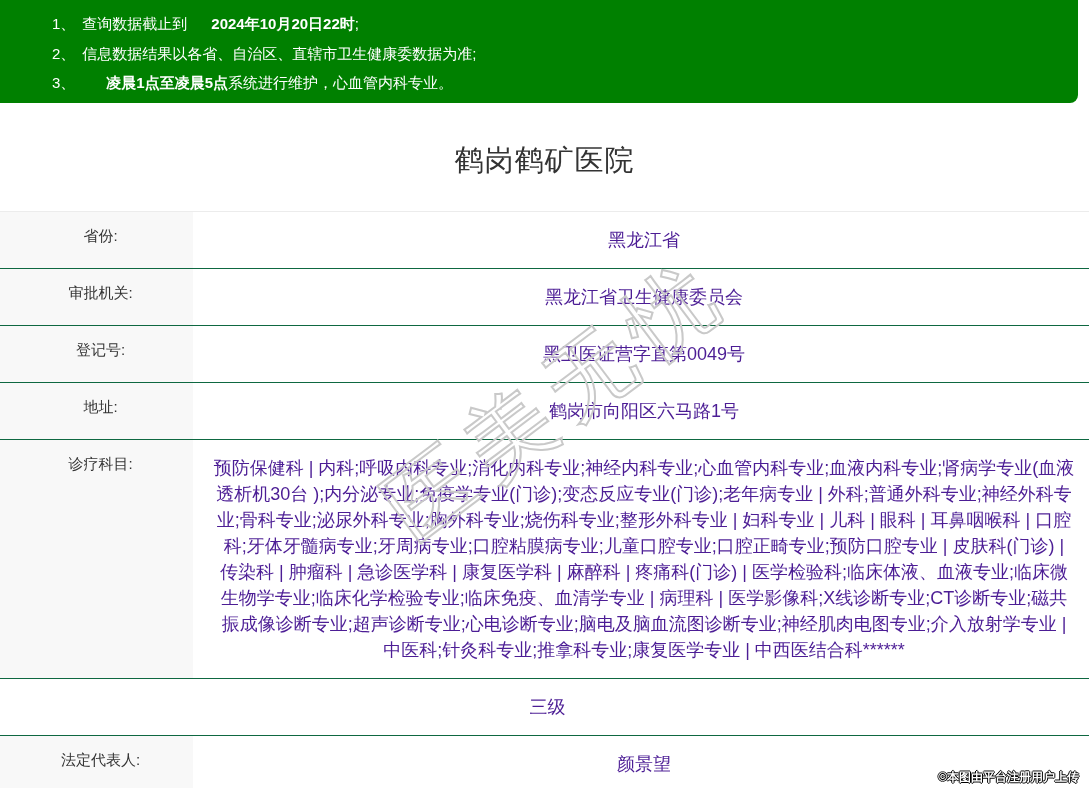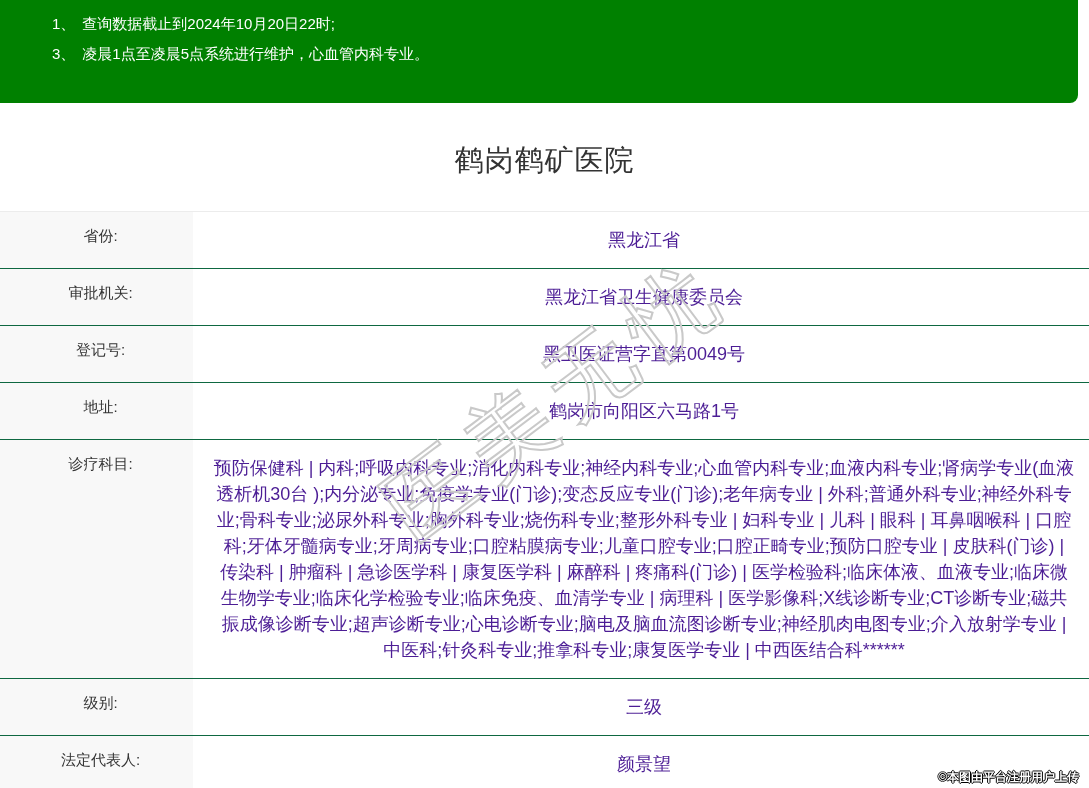--- a/index.html
+++ b/index.html
@@ -4,21 +4,21 @@
 <style>
   html,body{margin:0;padding:0;background:#fff;}
   body{font-family:"Liberation Sans","DejaVu Sans",sans-serif;color:#333;}
   .page{position:relative;width:1089px;height:788px;background:#fff;overflow:hidden;}
 
   
   .notice{position:relative;width:1078px;height:103px;background:#008000;
           border-radius:0 0 8px 0;box-sizing:border-box;padding:9px 20px 0 52px;}
   .notice-item{color:#fff;font-size:15px;line-height:29.5px;white-space:nowrap;}
   .notice-item .num{padding-right:7px;}
-  .notice-item b{font-weight:normal;}
+  .notice-item b{font-weight:bold;margin-left:24px;}
 
   
   .title{width:100%;text-align:center;font-size:29px;font-weight:400;color:#333;
          margin:0;padding:38px 12px 30px 0;letter-spacing:1px;}
 
   
   .info-table{width:1089px;border-top:1px solid #ececec;text-align:center;}
   .info-row{display:flex;border-bottom:1px solid #0e6841;}
   .info-label{width:193px;min-width:193px;box-sizing:border-box;background:#f8f8f8;
               padding:15px 10px 15px 18px;font-size:15px;color:#333;}
@@ -43,20 +43,21 @@
           color:#fff;z-index:6;
           text-shadow:-1px 0 0 #000,1px 0 0 #000,0 -1px 0 #000,0 1px 0 #000;}
 </style>
 </head>
 <body>
 
 <div class="page">
 
   <div class="notice">
     <div class="notice-item"><span class="num">1、</span><span>查询数据截止到</span><b>2024年10月20日22时</b><span>;</span></div>
+    <div class="notice-item"><span class="num">2、</span><span>信息数据结果以各省、自治区、直辖市卫生健康委数据为准;</span><b></b><span></span></div>
     <div class="notice-item"><span class="num">3、</span><span></span><b>凌晨1点至凌晨5点</b><span>系统进行维护，心血管内科专业。</span></div>
   </div>
 
   <h1 class="title">鹤岗鹤矿医院</h1>
 
   <div class="info-table">
     <div class="info-row">
       <div class="info-label">省份:</div>
       <div class="info-value">黑龙江省</div>
     </div>
@@ -70,21 +71,20 @@
     </div>
     <div class="info-row">
       <div class="info-label">地址:</div>
       <div class="info-value">鹤岗市向阳区六马路1号</div>
     </div>
     <div class="info-row">
       <div class="info-label">诊疗科目:</div>
       <div class="info-value">预防保健科 | 内科;呼吸内科专业;消化内科专业;神经内科专业;心血管内科专业;血液内科专业;肾病学专业(血液透析机30台 );内分泌专业;免疫学专业(门诊);变态反应专业(门诊);老年病专业 | 外科;普通外科专业;神经外科专业;骨科专业;泌尿外科专业;胸外科专业;烧伤科专业;整形外科专业 | 妇科专业 | 儿科 | 眼科 | 耳鼻咽喉科 | 口腔科;牙体牙髓病专业;牙周病专业;口腔粘膜病专业;儿童口腔专业;口腔正畸专业;预防口腔专业 | 皮肤科(门诊) | 传染科 | 肿瘤科 | 急诊医学科 | 康复医学科 | 麻醉科 | 疼痛科(门诊) | 医学检验科;临床体液、血液专业;临床微生物学专业;临床化学检验专业;临床免疫、血清学专业 | 病理科 | 医学影像科;X线诊断专业;CT诊断专业;磁共振成像诊断专业;超声诊断专业;心电诊断专业;脑电及脑血流图诊断专业;神经肌肉电图专业;介入放射学专业 | 中医科;针灸科专业;推拿科专业;康复医学专业 | 中西医结合科******</div>
     </div>
     <div class="info-row">
-      <div class="info-label">级别:</div>
       <div class="info-value">三级</div>
     </div>
     <div class="info-row">
       <div class="info-label">法定代表人:</div>
       <div class="info-value">颜景望</div>
     </div>
   </div>
 
   <div class="btn-bar">
     <button class="close-btn">〖关闭窗口〗</button>

